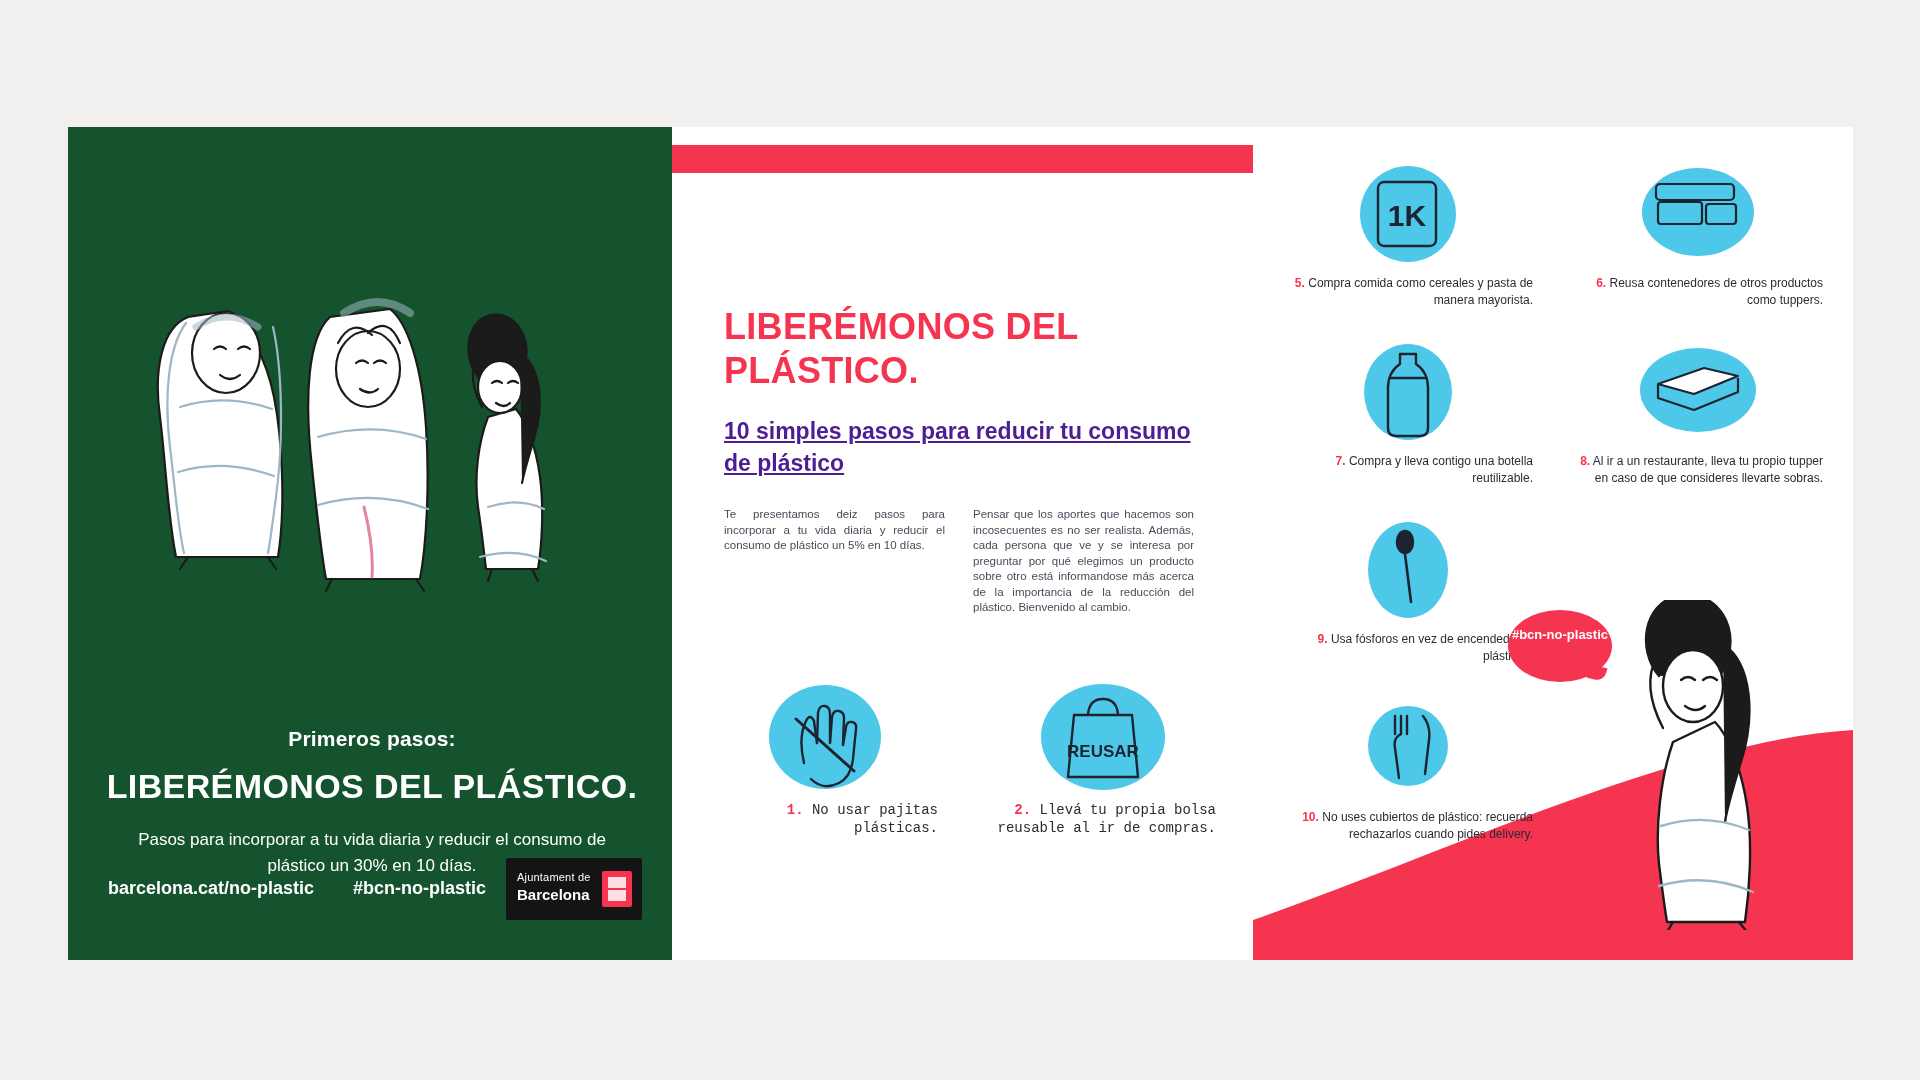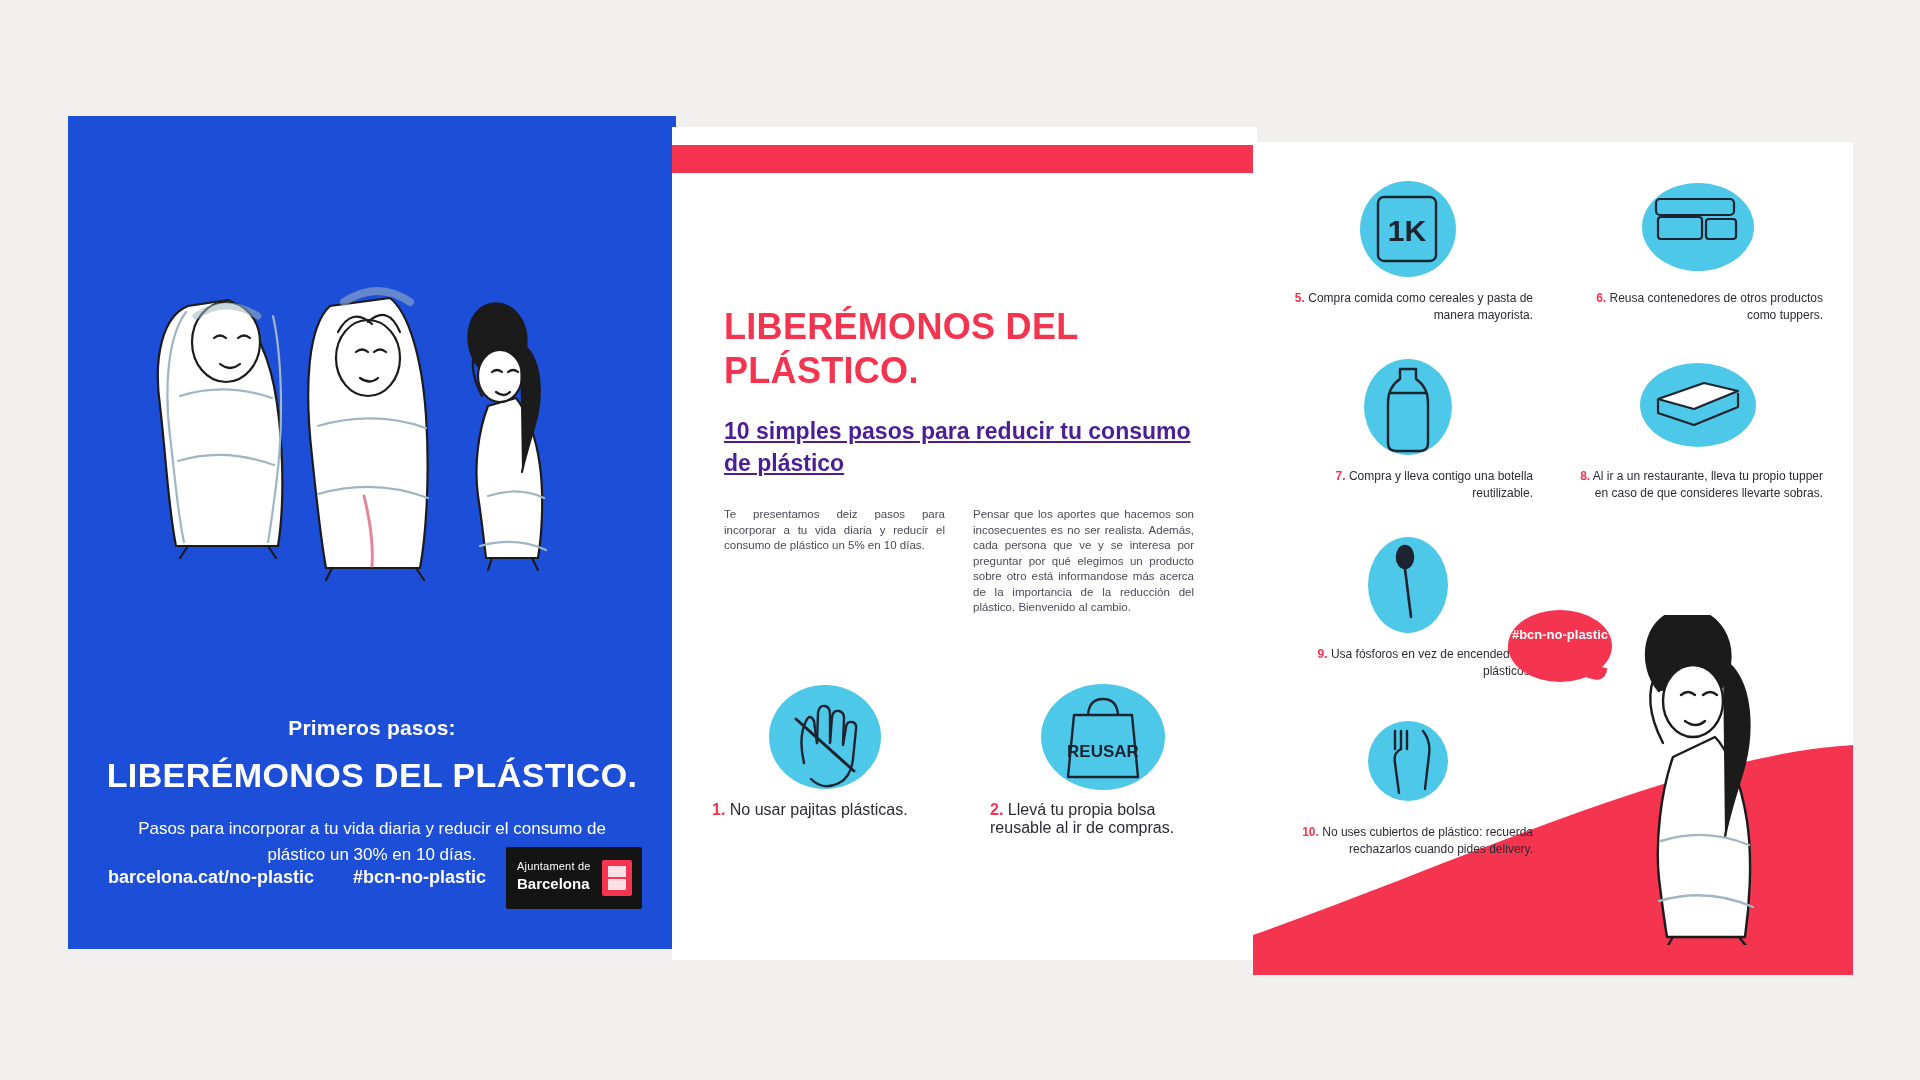--- a/index.html
+++ b/index.html
@@ -6,22 +6,22 @@
   body{
     width:1920px;height:1080px;
     background:#f2f0ee;
     font-family:"Liberation Sans", sans-serif;
     overflow:hidden;
   }
   .stage{position:relative;width:1920px;height:1080px;}
 
   
   .panel1{
-    position:absolute;left:68px;top:116px;width:608px;height:833px;
-    background:#1d4ed8;
+    position:absolute;left:68px;top:127px;width:608px;height:833px;
+    background:#14532d;
   }
   .p1-illus{
     position:absolute;left:0;top:130px;width:608px;height:360px;
   }
   .p1-title-small{
     position:absolute;left:0;top:600px;width:608px;text-align:center;
     color:#ffffff;font-weight:bold;font-size:21px;letter-spacing:.2px;
   }
   .p1-title-big{
     position:absolute;left:0;top:640px;width:608px;text-align:center;
@@ -72,28 +72,27 @@
     color:#4c1d95;font-weight:bold;font-size:23px;line-height:32px;text-decoration:underline;
   }
   .p2-cols{position:absolute;left:52px;top:380px;width:470px;display:flex;gap:28px;}
   .p2-col{width:221px;color:#4a4a5a;font-size:11.5px;line-height:15.5px;text-align:justify;}
   .p2-col p{margin:0 0 13px 0;}
 
   .p2-grid{position:absolute;left:40px;top:550px;width:505px;}
   .p2-row{display:flex;gap:52px;margin-bottom:54px;}
   .p2-cell{width:226px;}
   .blob-wrap{height:124px;display:flex;align-items:center;justify-content:center;}
-  .step-cap{font-size:16px;line-height:18px;color:#2b2b35;text-align:left;}
+  .step-cap{font-size:14px;line-height:18px;color:#2b2b35;text-align:right;font-family:Liberation Mono, monospace;}
   .step-cap b{color:#f5344f;}
 
   
   .panel3{
     position:absolute;left:1253px;top:127px;width:600px;height:833px;background:#ffffff;
     overflow:hidden;
-    margin-top:15px;
   }
   .p3-wave{
     position:absolute;left:0;bottom:0;width:600px;height:230px;background:#f5344f;
     clip-path:path("M0,230 L600,230 L600,0 C430,10 200,120 0,190 Z");
   }
   .p3-grid{position:absolute;left:30px;top:30px;width:540px;}
   .p3-row{display:flex;gap:40px;margin-bottom:26px;}
   .p3-cell{width:250px;}
   .p3-blob{height:118px;display:flex;align-items:center;justify-content:center;}
   .p3-cap{font-size:12px;line-height:17px;color:#2b2b35;text-align:right;}

